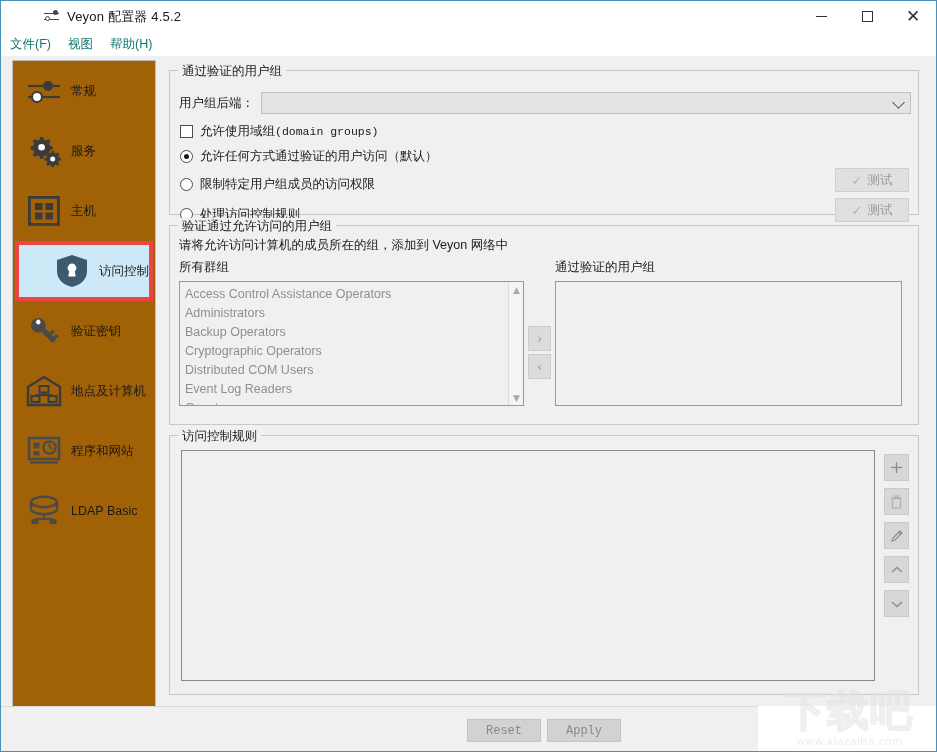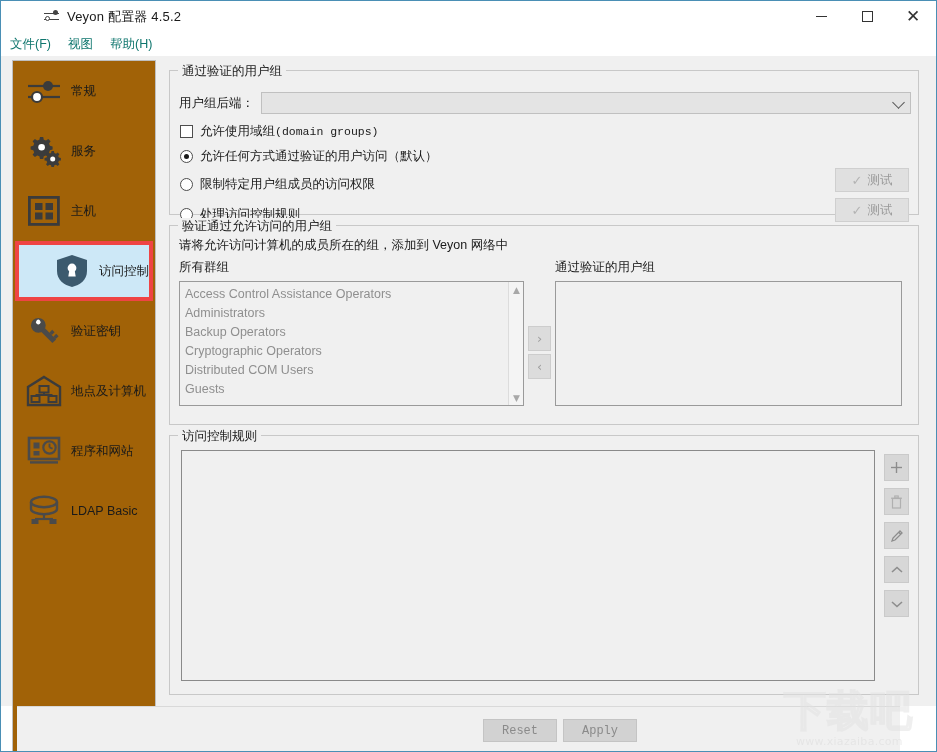--- a/index.html
+++ b/index.html
@@ -249,22 +249,22 @@
     color: #8d8d8d;
   }
   #rb-add  { top: 18px; }
   #rb-del  { top: 52px; }
   #rb-edit { top: 86px; }
   #rb-up   { top: 120px; }
   #rb-down { top: 154px; }
 
   
   #footer {
-    position: absolute; left: 16px; top: 705px;
-    width: 883px; height: 45px;
+    position: absolute; left: 0; top: 705px;
+    width: 757px; height: 45px;
     background: #f0f0f0;
     border-top: 1px solid #d9d9d9;
   }
   .footer-btn {
     position: absolute; top: 12px;
     width: 74px; height: 23px;
     background: #d2d2d2; border: 1px solid #c4c4c4;
     display: flex; align-items: center; justify-content: center;
     font-size: 12px; color: #8a8a8a;
     font-family: "Liberation Mono", "DejaVu Sans Mono", monospace;
@@ -491,20 +491,21 @@
         <div class="col-label" style="left:9px; top:33px;">所有群组</div>
         <div class="col-label" style="left:385px; top:33px;">通过验证的用户组</div>
 
         <div class="listbox" id="list-all">
           <div class="list-inner">
             <div class="list-item">Access Control Assistance Operators</div>
             <div class="list-item">Administrators</div>
             <div class="list-item">Backup Operators</div>
             <div class="list-item">Cryptographic Operators</div>
             <div class="list-item">Distributed COM Users</div>
+            <div class="list-item">Event Log Readers</div>
             <div class="list-item">Guests</div>
           </div>
           <div class="vscroll">
             <div class="arrow up">▲</div>
             <div class="arrow dn">▼</div>
           </div>
         </div>
 
         <div class="xfer" id="xfer-right">
           <span>›</span>

